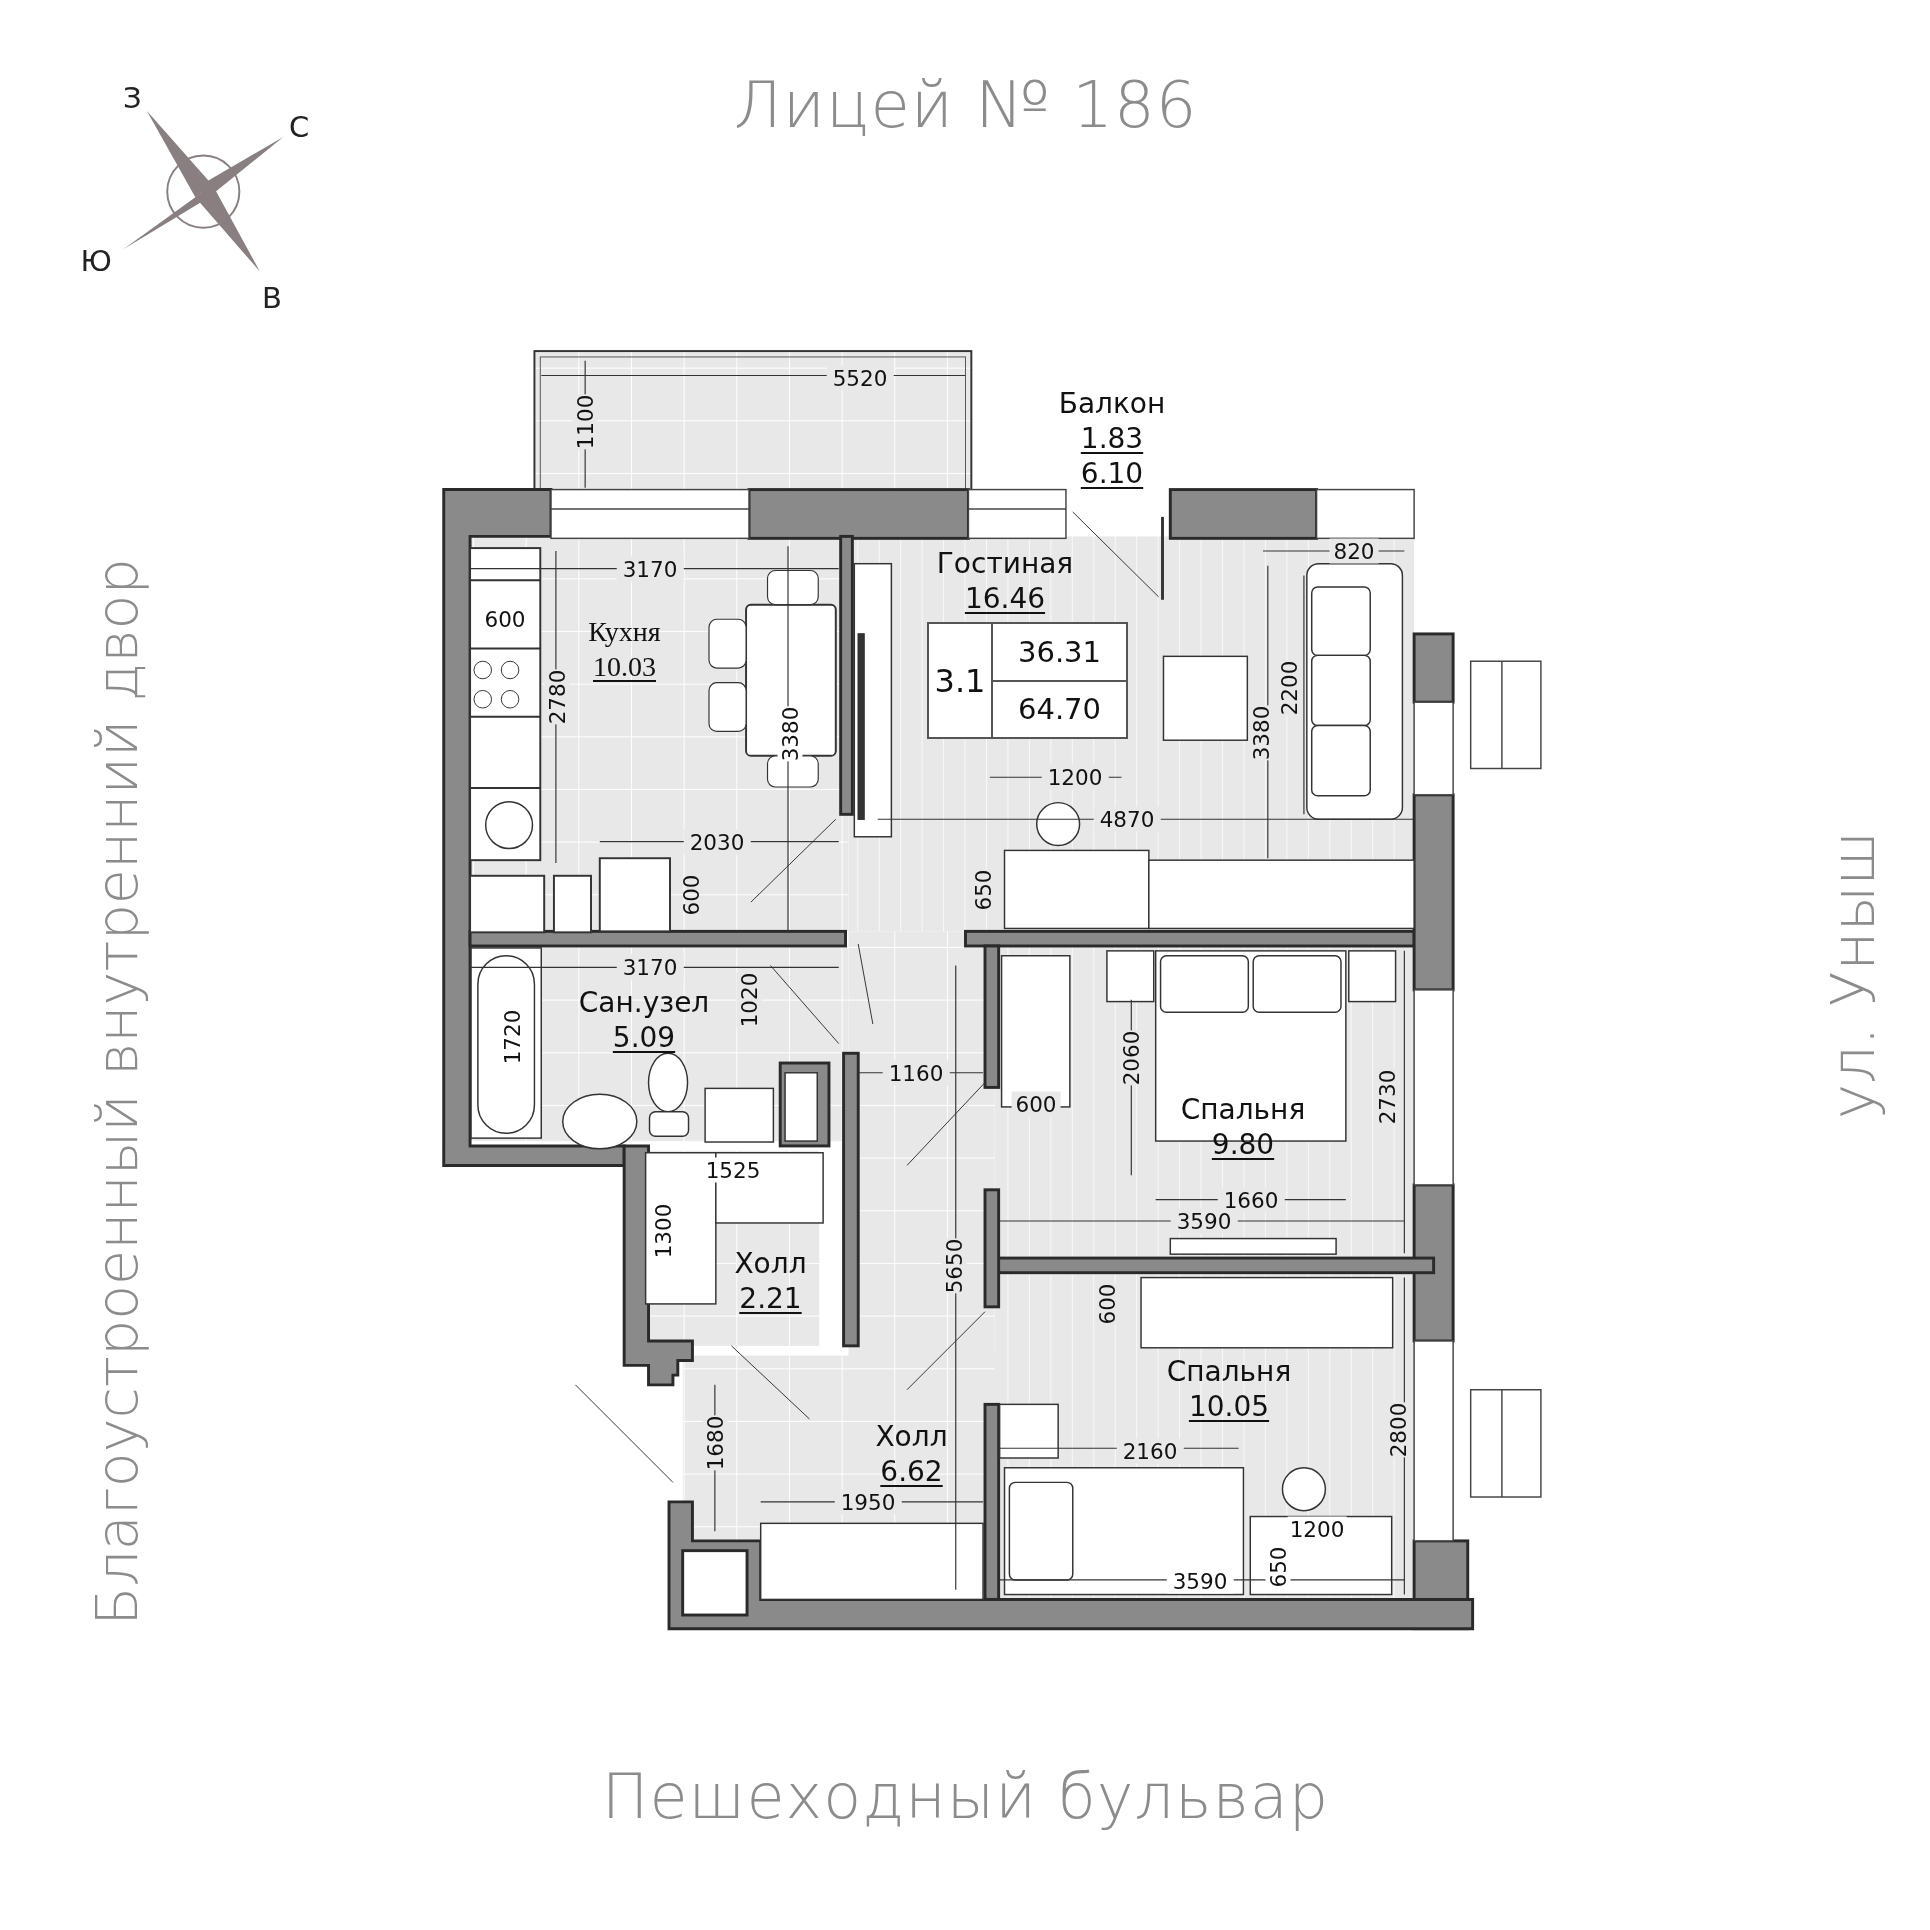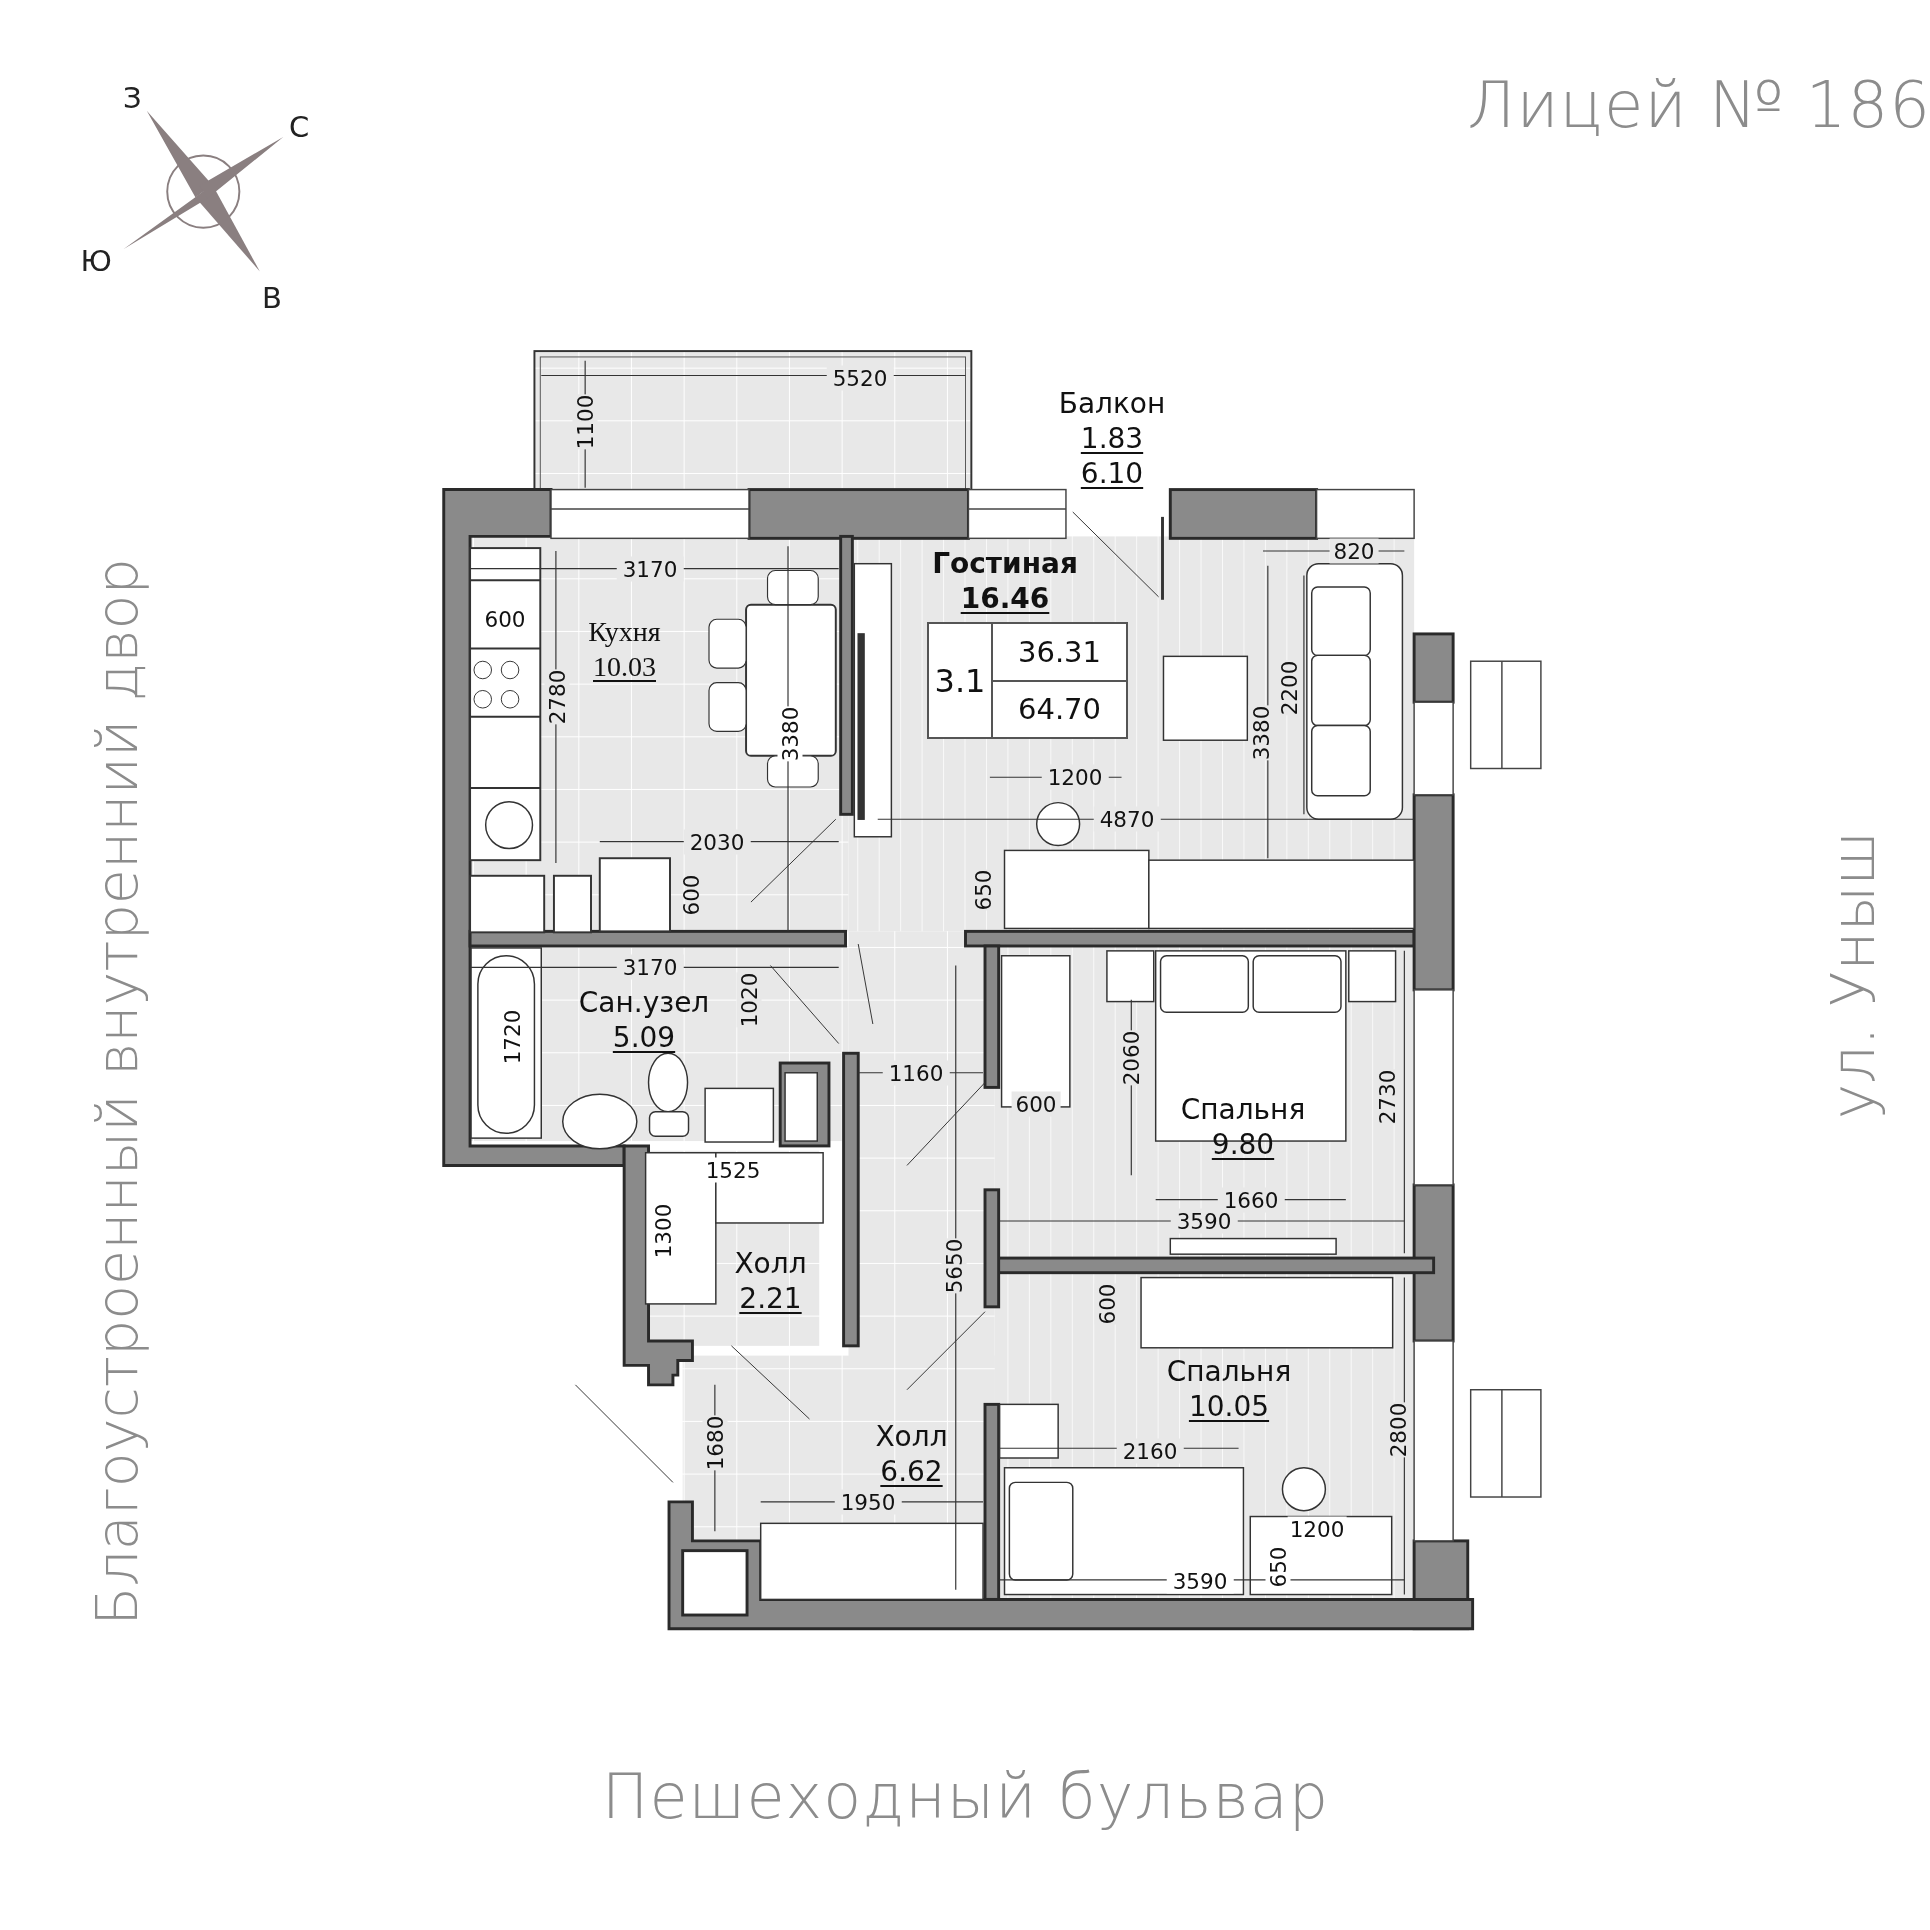--- a/index.html
+++ b/index.html
@@ -1,21 +1,21 @@
 <!DOCTYPE html>
 <html><head>
 <meta charset="utf-8">
 <style>
   html, body { margin:0; padding:0; background:#ffffff; }
   body { width:1931px; height:1931px; position:relative; overflow:hidden;
          font-family:"DejaVu Sans", "Liberation Sans", sans-serif; color:#111; }
   .abs { position:absolute; }
   .side-label { position:absolute; color:#8c8c8c; font-weight:300; white-space:nowrap;
                 font-family:"DejaVu Sans", sans-serif; }
-  #top-label { left:0; width:1931px; top:68px; text-align:right; font-size:64px; letter-spacing:1px; }
+  #top-label { left:0; width:1931px; top:68px; text-align:center; font-size:64px; letter-spacing:1px; }
   #bottom-label { left:0; width:1931px; top:1760px; text-align:center; font-size:62px; letter-spacing:1px; }
   #left-label { left:117px; top:1092px; font-size:57px; transform:translate(-50%,-50%) rotate(-90deg); }
   #right-label { left:1853px; top:975px; font-size:60px; transform:translate(-50%,-50%) rotate(-90deg); }
   .compass-letter { position:absolute; font-size:29px; color:#222; }
   svg#plan { position:absolute; left:0; top:0; }
   .room-label { position:absolute; text-align:center; font-size:28px; line-height:35px; color:#111; }
   .room-label .area { text-decoration:underline; text-underline-offset:3.9px; display:block; }
   .dim { position:absolute; font-size:21.5px; color:#111; background:transparent; white-space:nowrap; }
   .dim.v { transform:translate(-50%,-50%) rotate(-90deg); }
   .dim.h { transform:translate(-50%,-50%); }
@@ -229,21 +229,21 @@
     <line x1="780" y1="1540" x2="1008" y2="1540"></line>
     <line x1="733" y1="1420" x2="733" y2="1570"></line>
   </g>
 </svg>
 
 <div class="room-label" style="left:1034px;top:386px;width:156px;">
   <span>Балкон</span>
   <span class="area">1.83</span>
   <span class="area">6.10</span>
 </div>
-<div class="room-label" style="left:917px;top:546px;width:176px;font-weight:bold;">
+<div class="room-label" style="left:917px;top:546px;width:176px;">
   <span>Гостиная</span>
   <span class="area">16.46</span>
 </div>
 <div class="room-label" style="left:561px;top:614px;width:127px;font-family:Liberation Serif, serif;">
   <span>Кухня</span>
   <span class="area">10.03</span>
 </div>
 <div class="room-label" style="left:561px;top:985px;width:166px;">
   <span>Сан.узел</span>
   <span class="area">5.09</span>

